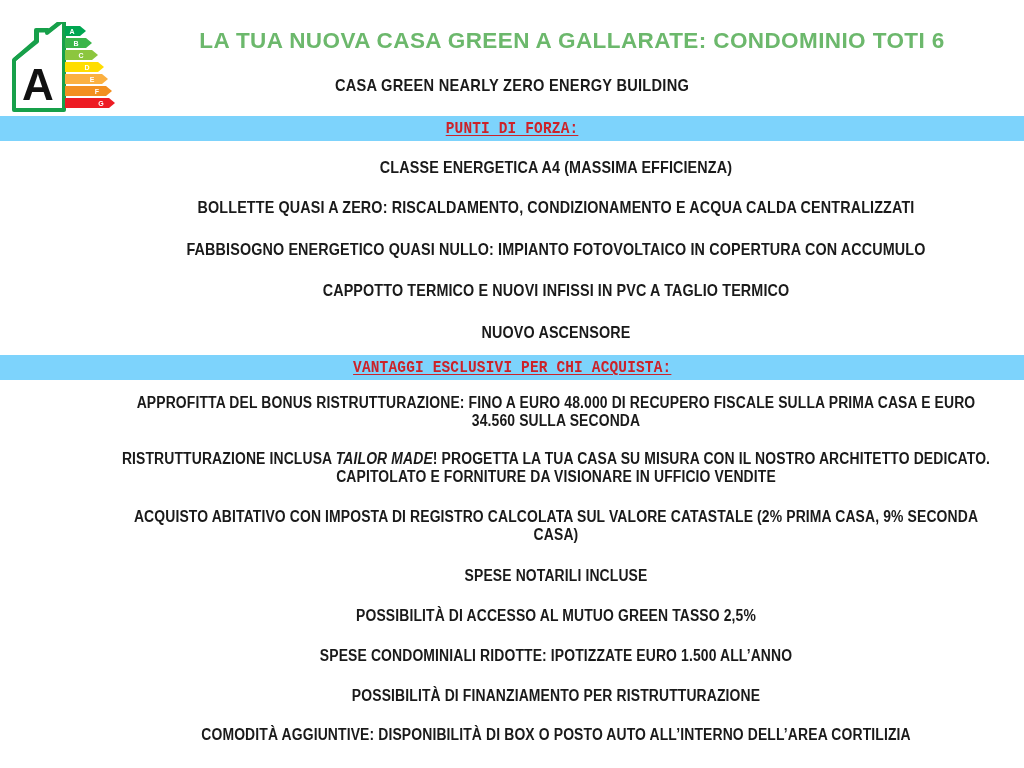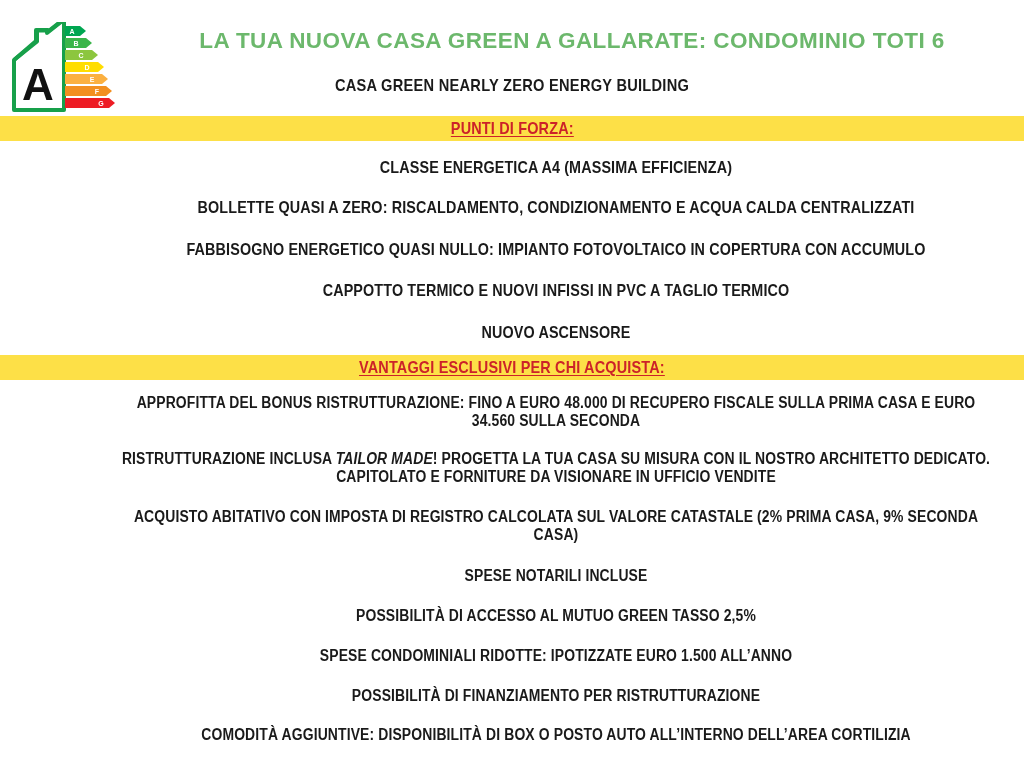--- a/index.html
+++ b/index.html
@@ -57,25 +57,26 @@
     color: #1a1a1a;
     font-size: 17px;
     font-weight: bold;
     letter-spacing: 0.3px;
     transform: scaleX(0.86);
   }
 
   
   .band {
     width: 100%;
-    background: #fde047;
+    background: #7dd3fc;
     height: 25px;
     display: flex;
     align-items: center;
     justify-content: center;
+    font-family: Liberation Mono, monospace;
   }
   .band-label {
     color: #cc2229;
     font-size: 17px;
     font-weight: bold;
     text-decoration: underline;
     text-underline-offset: 2px;
     letter-spacing: 0.2px;
     transform: scaleX(0.85);
     white-space: nowrap;

